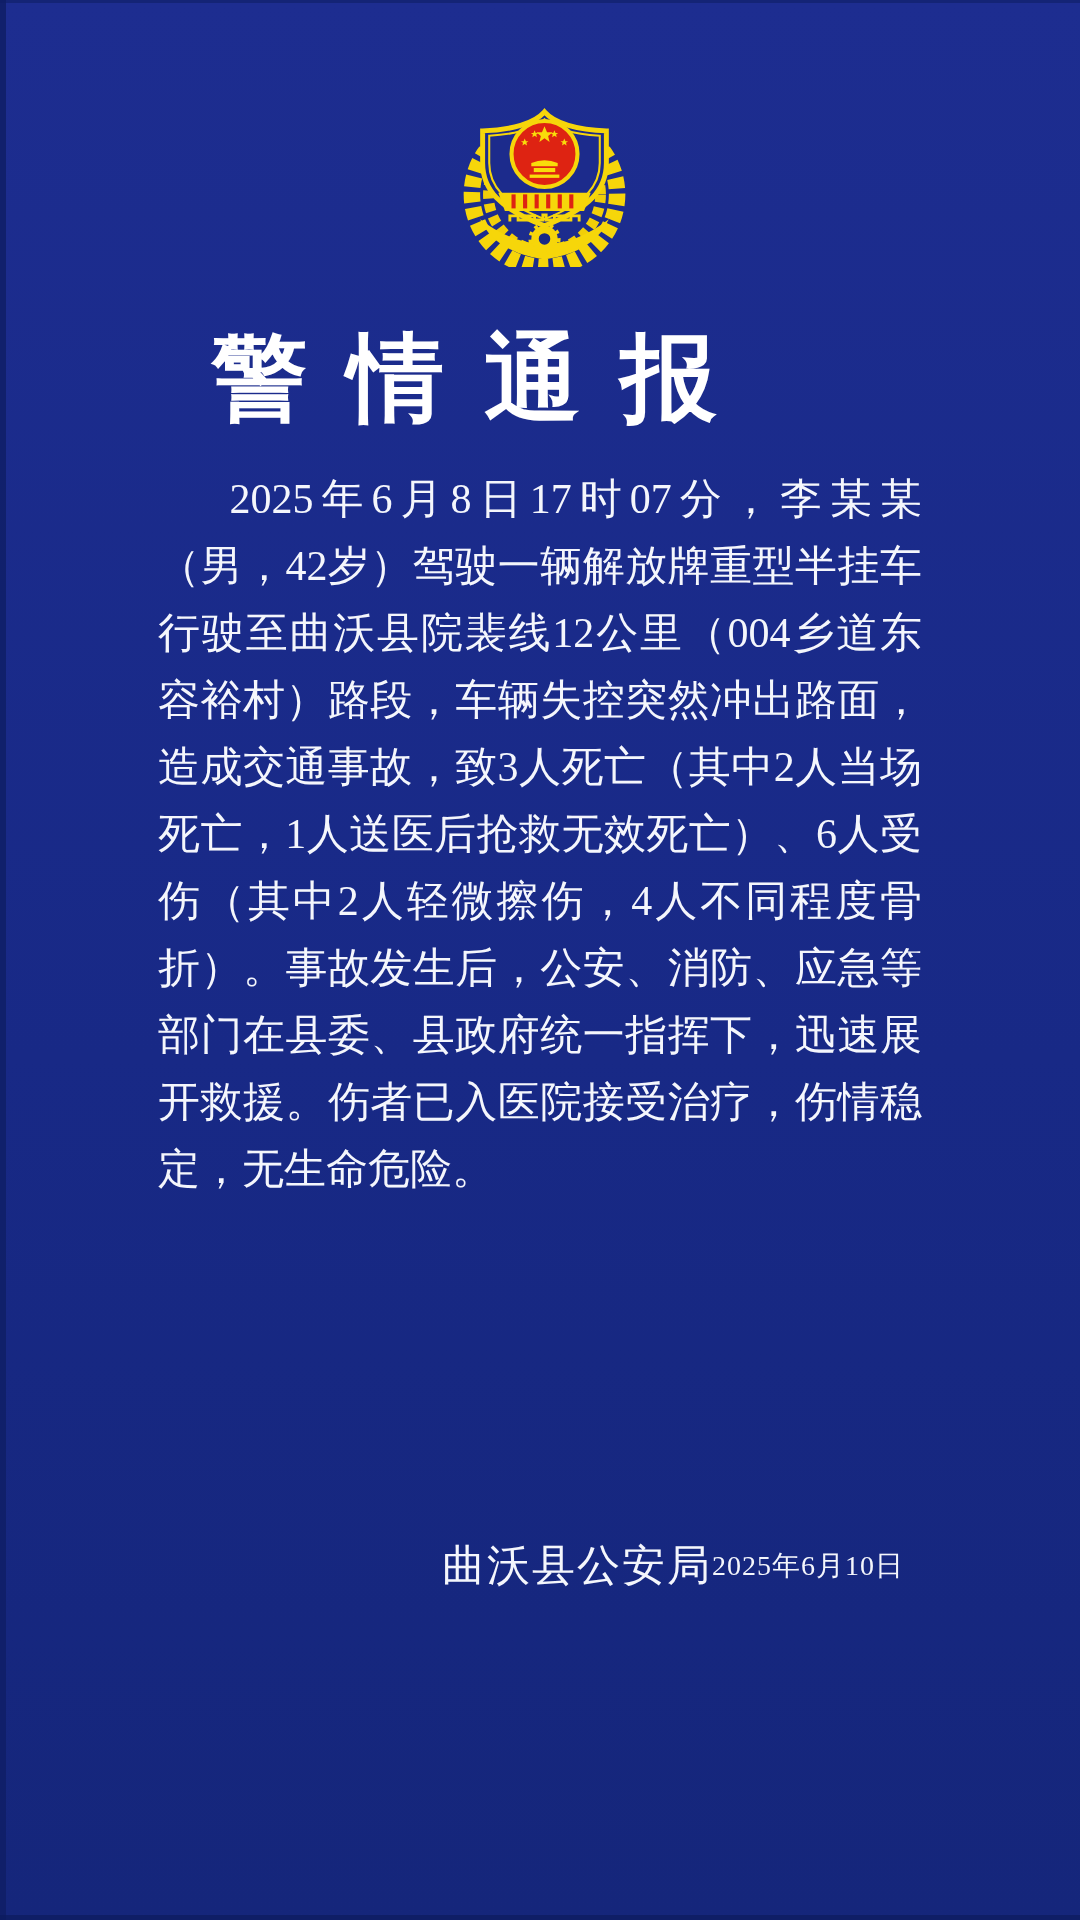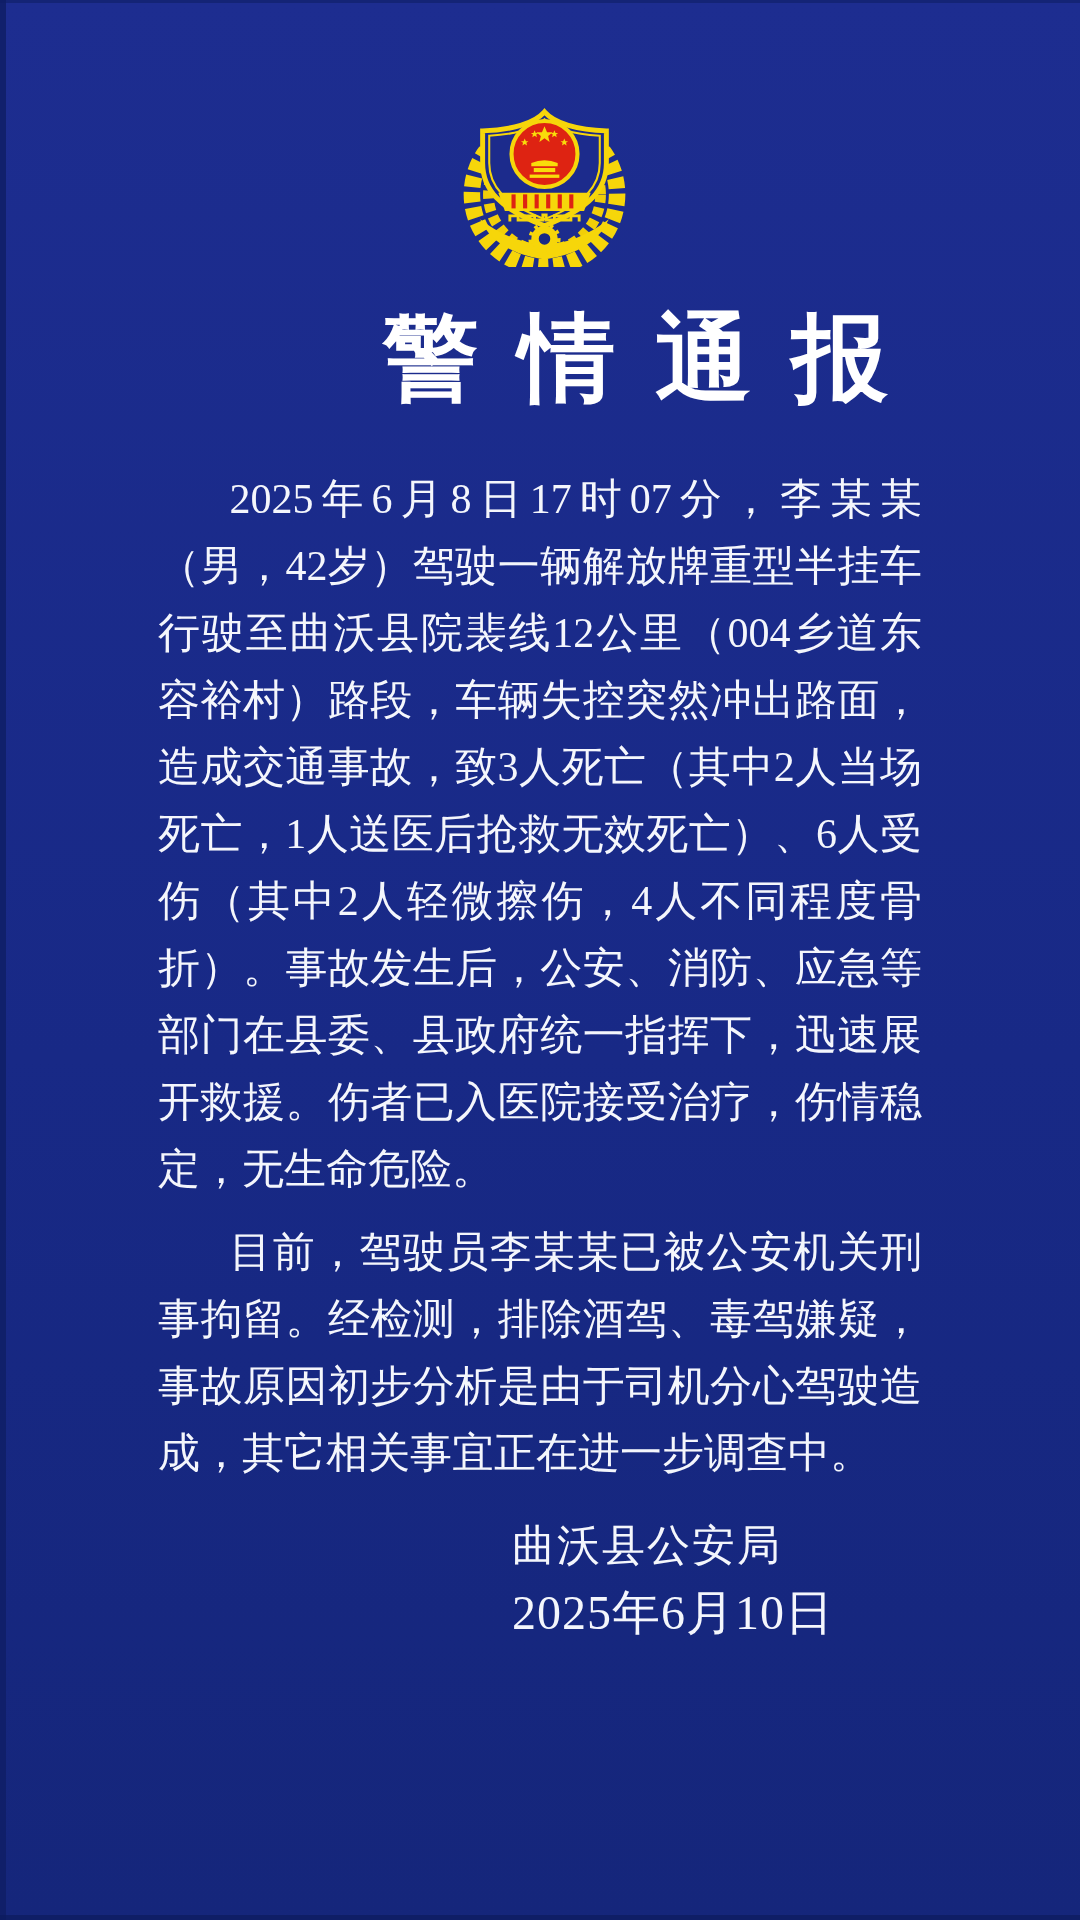--- a/index.html
+++ b/index.html
@@ -15,23 +15,23 @@
   
   .edge-left{position:absolute;left:0;top:0;width:6px;height:100%;background:#0f1e66;opacity:.85;}
   .edge-top{position:absolute;left:0;top:0;width:100%;height:3px;background:#0f1e66;opacity:.6;}
   .edge-bottom{position:absolute;left:0;bottom:0;width:100%;height:5px;background:#0d1b5e;opacity:.7;}
 
   .badge{
     position:absolute;top:97px;left:462px;width:165px;height:170px;
   }
 
   .title{
-    position:absolute;top:304px;left:0;width:928px;
+    position:absolute;top:324px;left:0;width:928px;
     margin:0;
-    text-align:right;
+    text-align:center;
     font-size:96px;line-height:110px;font-weight:700;
     letter-spacing:.42em;text-indent:.42em;
     color:#ffffff;
     white-space:nowrap;
   }
 
   .body-text{
     position:absolute;top:450px;left:142px;width:796px;
     color:#f4f6fc;
     font-size:42px;line-height:67px;
@@ -39,25 +39,25 @@
     text-justify:inter-ideograph;
   }
   .body-text p{
     margin:16px;
     text-indent:1.7em;
   }
 
   .sign-block{
     position:absolute;top:1518px;left:50%;
     transform:translateX(-50%) translateX(133px);
-    display:flex;flex-direction:column;align-items:flex-start;
+    display:flex;align-items:flex-end;
     color:#f4f6fc;
   }
   .sign-block .issuer{font-size:43px;line-height:56px;letter-spacing:2px;}
-  .sign-block .issue-date{font-size:48px;line-height:56px;margin-top:11px;letter-spacing:1px;}
+  .sign-block .issue-date{font-size:28px;line-height:56px;margin-top:20px;letter-spacing:1px;}
 </style>
 </head>
 <body>
 
 <div class="page">
 
   <div class="edge-left"></div>
   <div class="edge-top"></div>
   <div class="edge-bottom"></div>
 
@@ -106,21 +106,20 @@
       </g>
 
       <path d="M58,151 L58,144 L68,144 L68,149 L78,149 L78,144 L88,144 L88,149 L98,149 L98,143 L102,143 L102,149 L112,149 L112,144 L122,144 L122,149 L132,149 L132,144 L142,144 L142,151" fill="none" stroke="#f6d60a" stroke-width="3.5"></path>
     </svg>
   </div>
 
   <h1 class="title">警情通报</h1>
 
   <div class="body-text">
     <p>2025年6月8日17时07分，李某某（男，42岁）驾驶一辆解放牌重型半挂车行驶至曲沃县院裴线12公里（004乡道东容裕村）路段，车辆失控突然冲出路面，造成交通事故，致3人死亡（其中2人当场死亡，1人送医后抢救无效死亡）、6人受伤（其中2人轻微擦伤，4人不同程度骨折）。事故发生后，公安、消防、应急等部门在县委、县政府统一指挥下，迅速展开救援。伤者已入医院接受治疗，伤情稳定，无生命危险。</p>
-    <p>目前，驾驶员李某某已被公安机关刑事拘留。经检测，排除酒驾、毒驾嫌疑，事故原因初步分析是由于司机分心驾驶造成，其它相关事宜正在进一步调查中。</p>
   </div>
 
   <div class="sign-block">
     <div class="issuer">曲沃县公安局</div>
     <div class="issue-date">2025年6月10日</div>
   </div>
 
 </div>
 
 </body></html>

